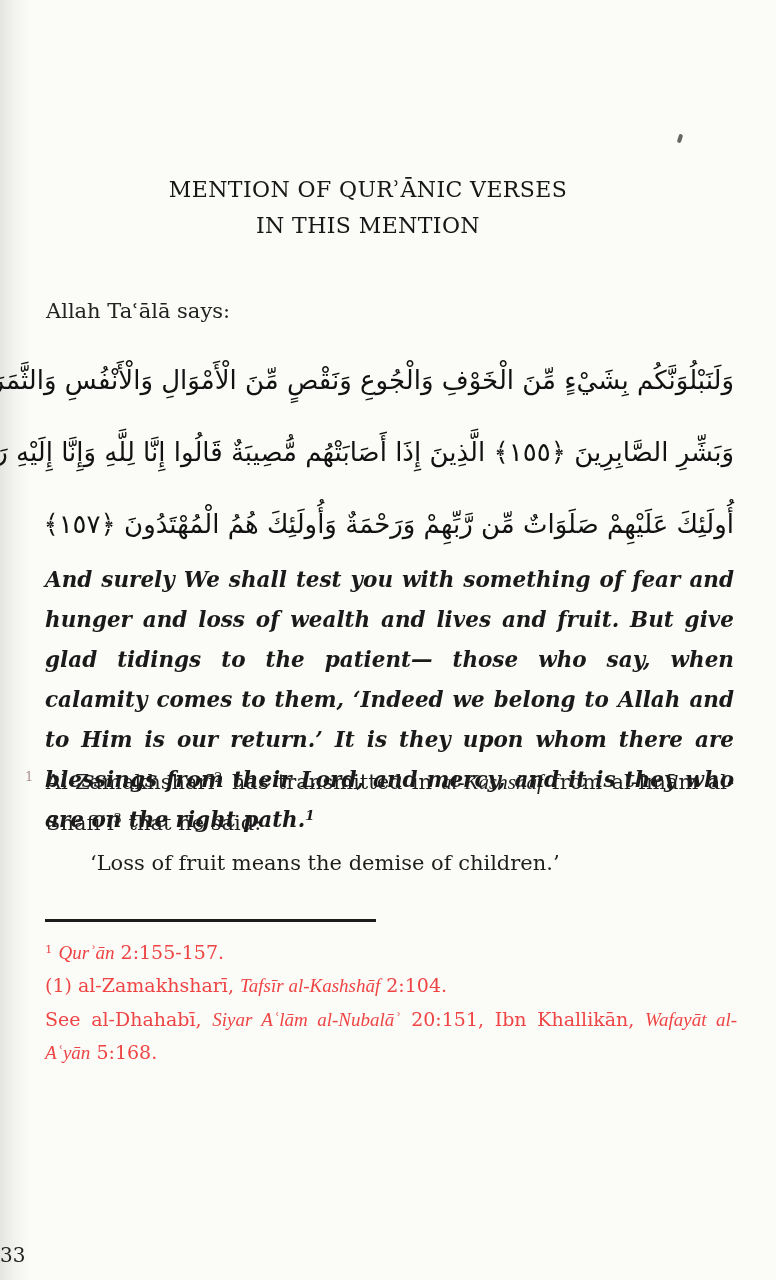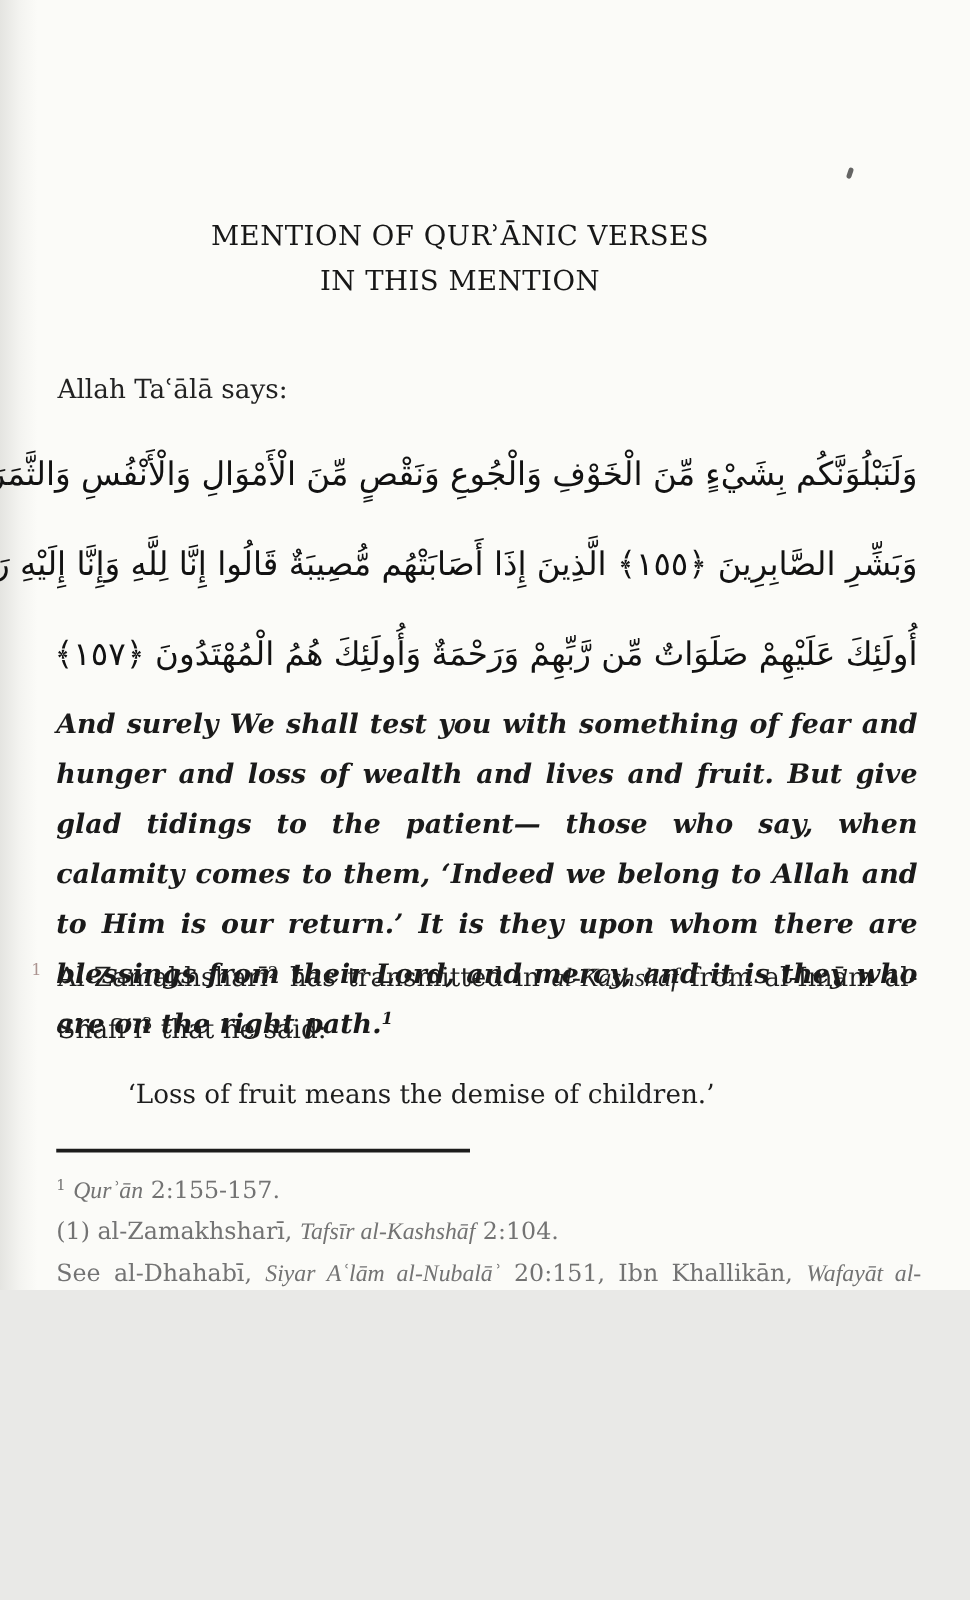--- a/index.html
+++ b/index.html
@@ -1,18 +1,18 @@
 <!DOCTYPE html>
 <html><head>
 <meta charset="utf-8">
 <style>
   html,body{margin:0;padding:0;background:#e9e9e7;}
   .page{
     position:relative;
-    width:776px;height:1032px;
+    width:776px;height:1280px;
     margin:0 auto;
     background:#fbfbf8;
     color:#1f1f1f;
     font-family:"DejaVu Serif","Liberation Serif",serif;
     overflow:hidden;
   }
   
   .page::before{
     content:"";position:absolute;left:0;top:0;bottom:0;width:30px;
     background:linear-gradient(90deg,rgba(110,110,104,0.16),rgba(110,110,104,0.05) 55%,rgba(110,110,104,0));
@@ -51,30 +51,30 @@
   }
   .margin-marker{
     position:absolute;left:25px;top:769px;
     font-size:13px;color:#ab9390;
   }
   .body-para{
     position:absolute;top:762px;left:46px;width:688px;margin:0;
     font-size:21px;line-height:41px;text-align:justify;color:#1e1e1e;
   }
   .quote{
-    position:absolute;top:851px;left:90px;margin:12px;
+    position:absolute;top:851px;left:90px;margin:0;
     font-size:21px;color:#1e1e1e;text-align:center;
   }
   .fn-rule{
     position:absolute;top:919px;left:45px;width:331px;height:3px;
     background:#1c1c1c;
   }
   .footnotes{
     position:absolute;top:936px;left:45px;width:692px;
-    font-size:19px;line-height:33.4px;color:#737373;
+    font-size:19px;line-height:33.4px;color:#ef4444;
   }
   .fn{margin:0;text-align:justify;}
   .run-i{font-style:italic;font-family:Liberation Serif, serif;}
   .run-sup{
     font-size:0.62em;line-height:0;
     position:relative;top:-0.55em;
   }
   .page-number{
     position:absolute;top:1195px;left:0;right:40px;
     font-size:20px;color:#222;margin-top:48px;

